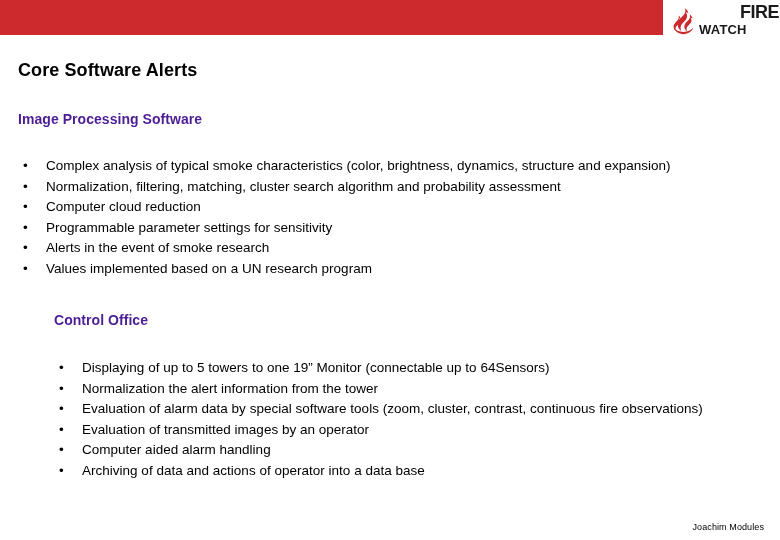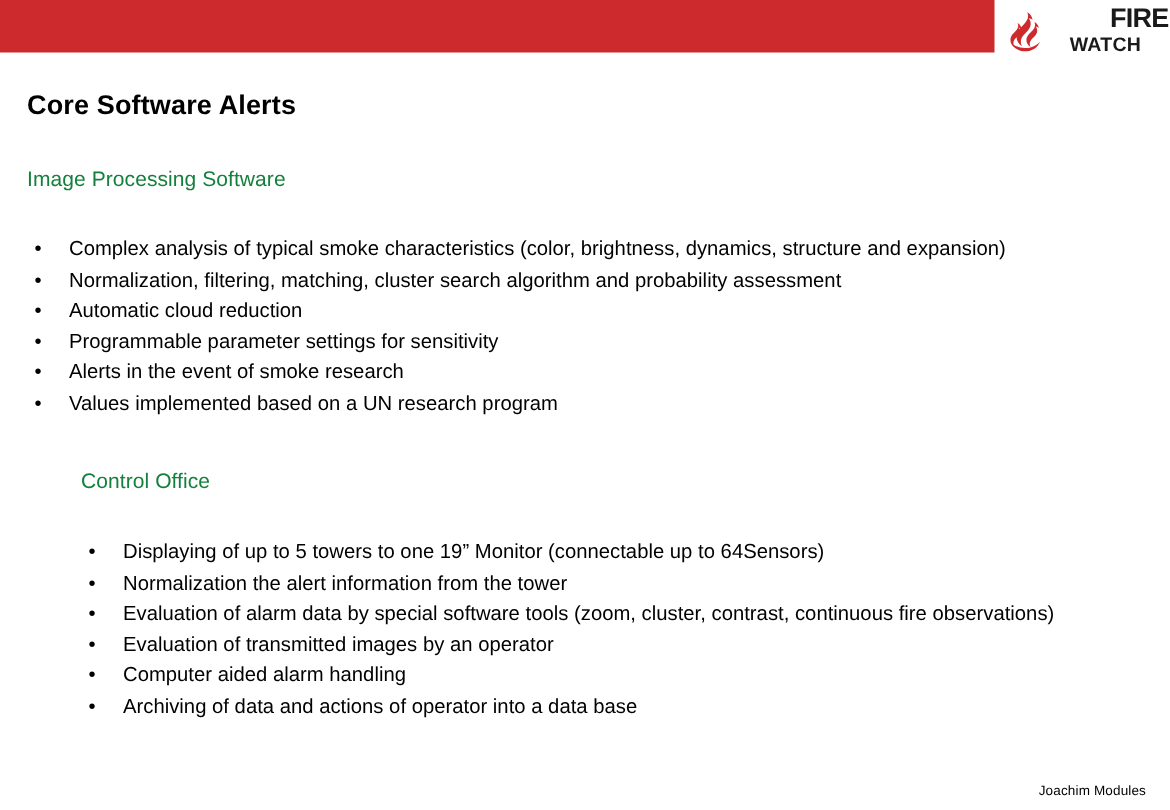--- a/index.html
+++ b/index.html
@@ -64,21 +64,21 @@
     font-family: "Liberation Sans", sans-serif;
     text-align: right;
   }
   .logo-watch {
     display: block;
     font-size: 13px;
     font-weight: bold;
     letter-spacing: 0.2px;
     line-height: 14px;
     color: #1a1a1a;
-    text-align: center;
+    text-align: left;
     width: 76px;
     font-family: "Liberation Sans", sans-serif;
   }
 
   
   .page-title {
     position: absolute;
     left: 18px;
     top: 60px;
     font-size: 18px;
@@ -86,22 +86,22 @@
     letter-spacing: 0.1px;
     color: #000000;
   }
 
   .section {
     position: absolute;
     left: 18px;
   }
   .section-heading {
     font-size: 14px;
-    font-weight: normal;
-    color: #15803d;
+    font-weight: bold;
+    color: #4c1d95;
     margin: 0 0 0 0;
     letter-spacing: 0.05px;
   }
 
   .bullet-list {
     list-style: none;
     margin: 0;
     padding: 0;
   }
   .bullet-item {
@@ -167,21 +167,21 @@
     <li class="bullet-item">
       <span class="bullet-dot">•</span>
       <span>Complex analysis of typical smoke characteristics (color, brightness, dynamics, structure and expansion)</span>
     </li>
     <li class="bullet-item">
       <span class="bullet-dot">•</span>
       <span>Normalization, filtering, matching, cluster search algorithm and probability assessment</span>
     </li>
     <li class="bullet-item">
       <span class="bullet-dot">•</span>
-      <span>Automatic cloud reduction</span>
+      <span>Computer cloud reduction</span>
     </li>
     <li class="bullet-item">
       <span class="bullet-dot">•</span>
       <span>Programmable parameter settings for sensitivity</span>
     </li>
     <li class="bullet-item">
       <span class="bullet-dot">•</span>
       <span>Alerts in the event of smoke research</span>
     </li>
     <li class="bullet-item">

